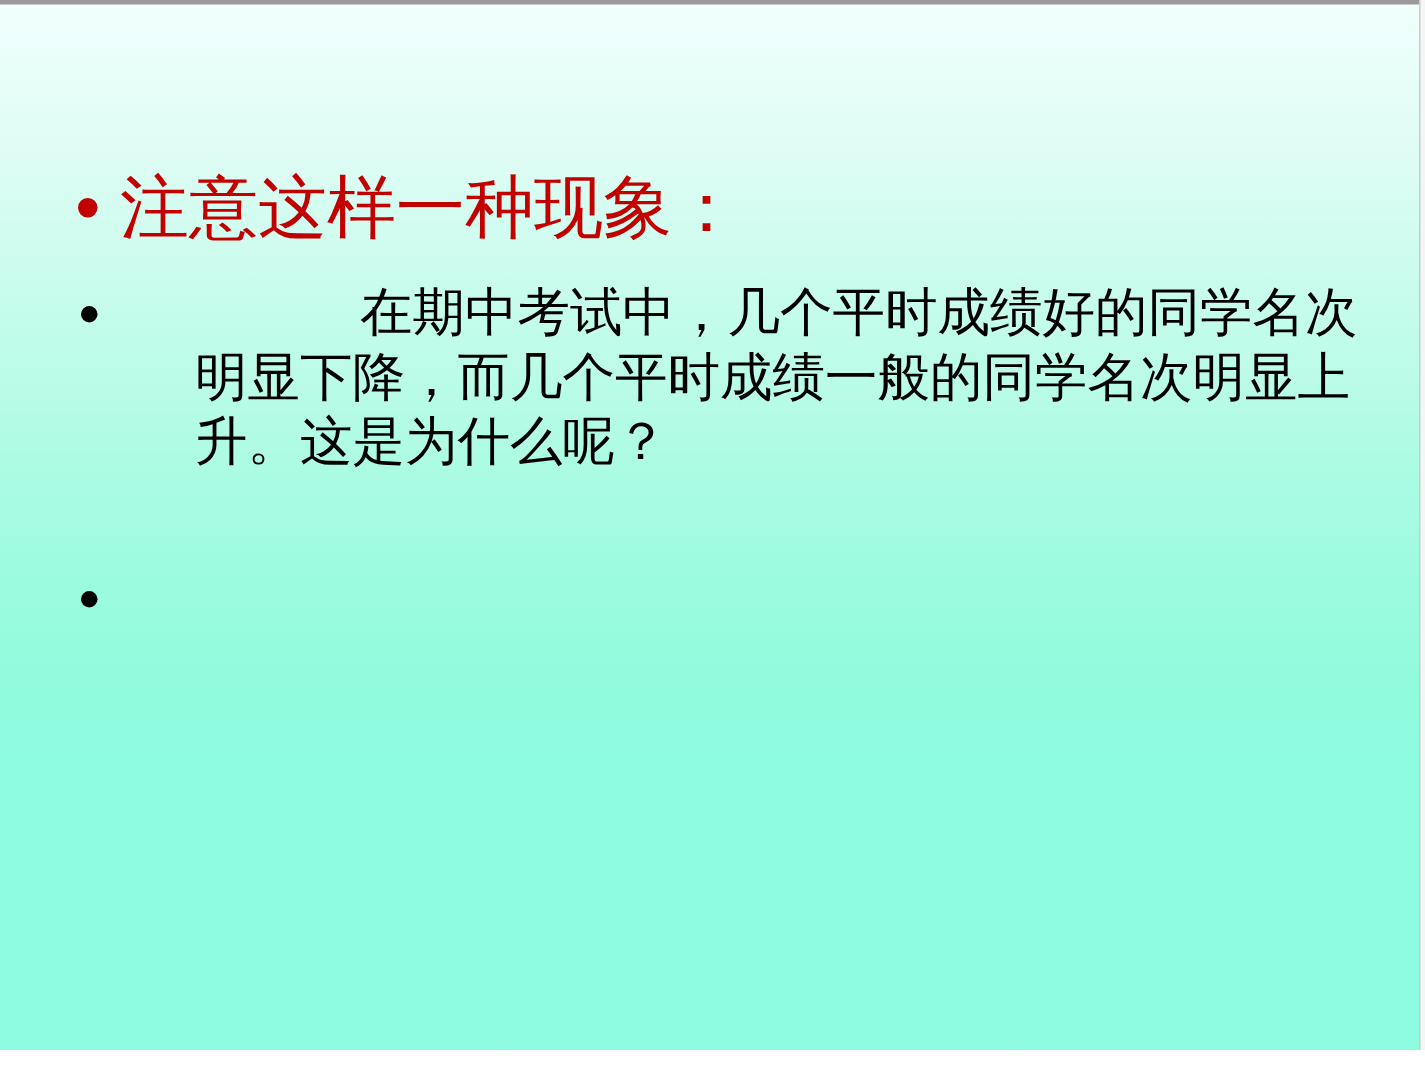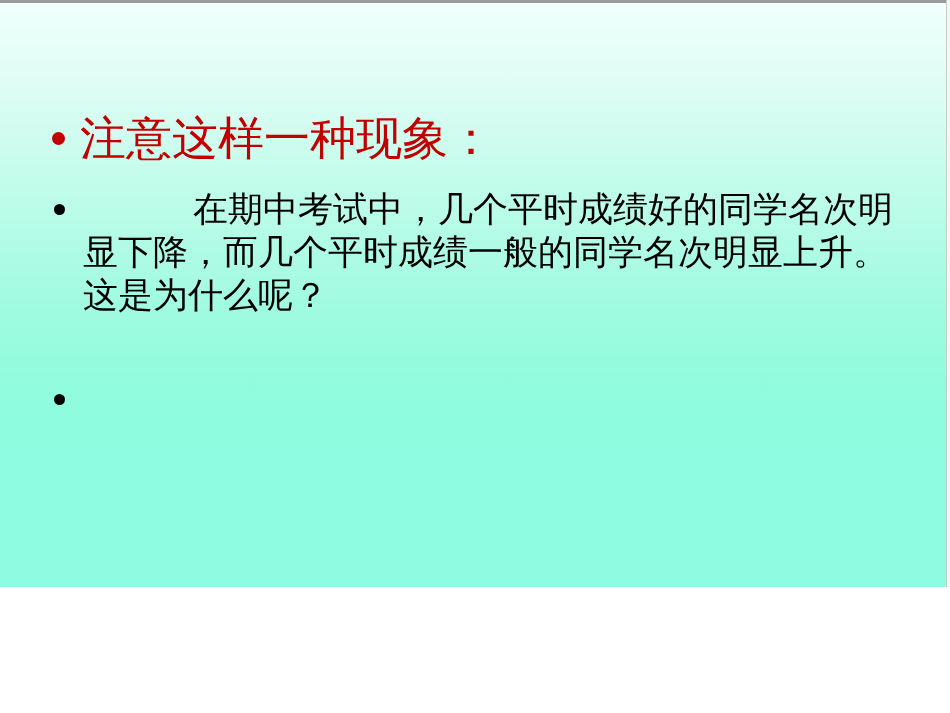--- a/index.html
+++ b/index.html
@@ -5,21 +5,21 @@
 <style>
   html, body {
     margin: 0;
     padding: 0;
     background: #ffffff;
   }
 
   #slide {
     position: relative;
     width: 950px;
-    height: 587px;
+    height: 700px;
     overflow: hidden;
     background: linear-gradient(
         to bottom,
         #f2fffc 0%,
         #edfffa 3%,
         #e2fdf6 12%,
         #d2fcf0 22%,
         #bffce9 33%,
         #adfbe4 44%,
         #9cfbdf 55%,
@@ -102,20 +102,21 @@
   }
 
   .body-text {
     color: #000000;
     font-size: 35px;
     line-height: 43px;
     width: 822px;
     text-align: left;
     white-space: pre-wrap;
     word-break: break-all;
+    margin-left: 47px;
   }
 
   .body-indent {
     display: inline-block;
     width: 110px;
   }
 
   
   .empty-row {
     position: absolute;

